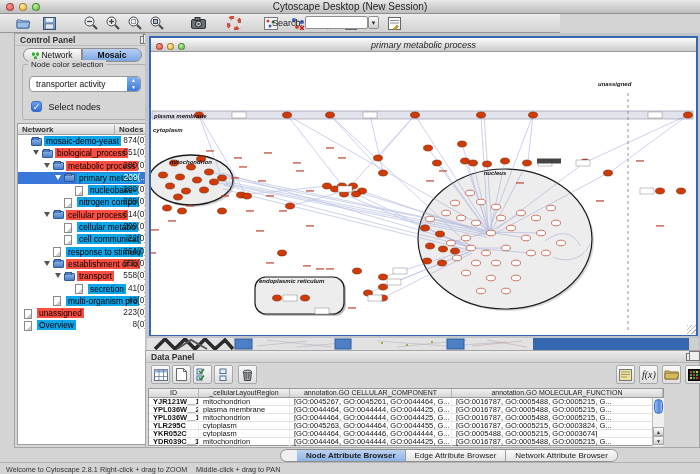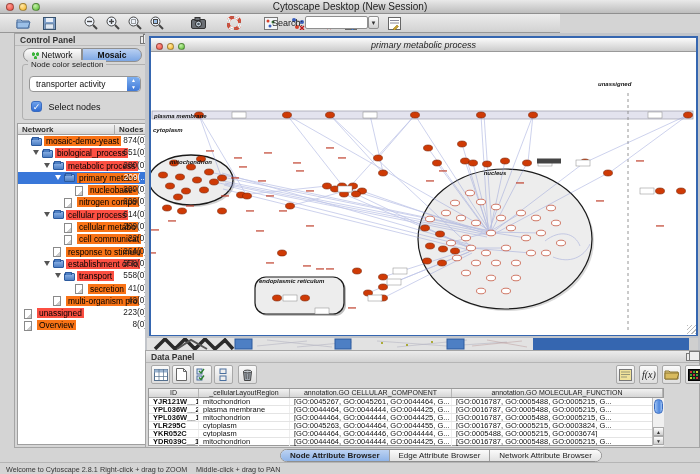--- a/index.html
+++ b/index.html
@@ -58,21 +58,21 @@
   #tree { position:absolute; left:2px; top:101px; width:134px; height:310px; background:#fff; border:1px solid #9f9f9f; border-top:none; overflow:hidden; }
   .trow { position:relative; height:12.3px; white-space:nowrap; }
   .trow.sel { background:#3977d9; }
   .trow .exp { position:absolute; top:3px; width:0; height:0; border-left:3.5px solid transparent; border-right:3.5px solid transparent; border-top:5px solid #555; }
   .trow.sel .exp { border-top-color:#fff; }
   .trow .ficon { position:absolute; top:2.5px; width:11px; height:8px; background:linear-gradient(#8fb4e8,#4d7fc4); border:1px solid #2c5a9e; border-radius:1px; }
   .trow .ficon::before { content:""; position:absolute; left:0; top:-2px; width:5px; height:2px; background:#4d7fc4; border:1px solid #2c5a9e; border-bottom:none; border-radius:1px 1px 0 0; }
   .trow .picon { position:absolute; top:1.5px; width:8px; height:10px; background:#fff; border:1px solid #8a8a8a;
     background:linear-gradient(135deg,#fff 70%,#ccc 70%); }
   .trow .lbl { position:absolute; top:1px; font-size:8.4px; color:#000; padding:0 2px; line-height:10px; }
-  .trow .lbl.green { background:#f97316; }
+  .trow .lbl.green { background:#0ea5e9; }
   .trow .lbl.red { background:#fc4f42; }
   .trow .cnt { position:absolute; right:3px; top:1px; font-size:8.2px; color:#222; line-height:10px; }
   .trow.sel .cnt { color:#fff; }
 
   
   #mdi { position:absolute; left:145px; top:33px; width:555px; height:317px; background:#c2c5ca; }
   #view-window { position:absolute; left:4px; top:3px; width:549px; height:300px; border:2px solid #3566b0; background:#fff;font-style:italic; }
   #vw-titlebar { position:relative; height:14px; background:linear-gradient(#fbfbfb,#cccccc); border-bottom:1px solid #999; }
   #vw-titlebar .title { position:absolute; left:0; right:0; top:1.5px; text-align:center; font-size:9px; color:#222; }
   #vw-titlebar .lights { top:3.5px; left:5px; }
@@ -102,21 +102,21 @@
   #dp-scroll { position:absolute; left:503px; top:9px; width:12px; height:48px; background:#f0f0f0; border-left:1px solid #bbb; }
   #dp-thumb { position:absolute; left:1px; top:1px; width:9px; height:15px; border-radius:5px;
     background:linear-gradient(90deg,#9ec2f4,#4d86dd 60%,#9ec2f4); border:0.5px solid #3a6cc0; }
   .dp-arrow { position:absolute; left:0px; width:11px; height:9px; background:linear-gradient(#fdfdfd,#d0d0d0); border:1px solid #aaa; font-size:5px; text-align:center; line-height:8px; color:#333; }
 
   
   #bottom-bar { position:absolute; left:0; top:448px; width:700px; height:14px; background:#d4d4d4; }
   #seg { position:absolute; left:280px; top:1px; height:13px; display:flex; border:1px solid #8f8f8f; border-radius:7px; overflow:hidden; background:#f0f0f0; }
   .seg-tab { padding:0 9px; font-size:8px; line-height:12px; color:#222; border-right:1px solid #9f9f9f; background:linear-gradient(#fbfbfb,#e2e2e2); }
   .seg-tab:last-child { border-right:none; }
-  .seg-tab.sel { background:linear-gradient(#bcd2f2,#8fb4e8); font-weight:bold; }
+  .seg-tab.sel { background:linear-gradient(#bcd2f2,#8fb4e8); font-weight:bold;margin-left:16px; }
   #status-bar { position:absolute; left:0; top:462px; width:700px; height:12px; border-top:1px solid #b5b5b5; background:#d4d4d4; }
   #status-bar span { position:absolute; top:2px; font-size:7.2px; color:#333; }
   #status-1 { left:6px; } #status-2 { left:100px; } #status-3 { left:196px; }
 </style>
 </head>
 <body>
 
 <div id="titlebar">
   <span class="lights">
     <span class="light red"></span><span class="light yellow"></span><span class="light green"></span>

